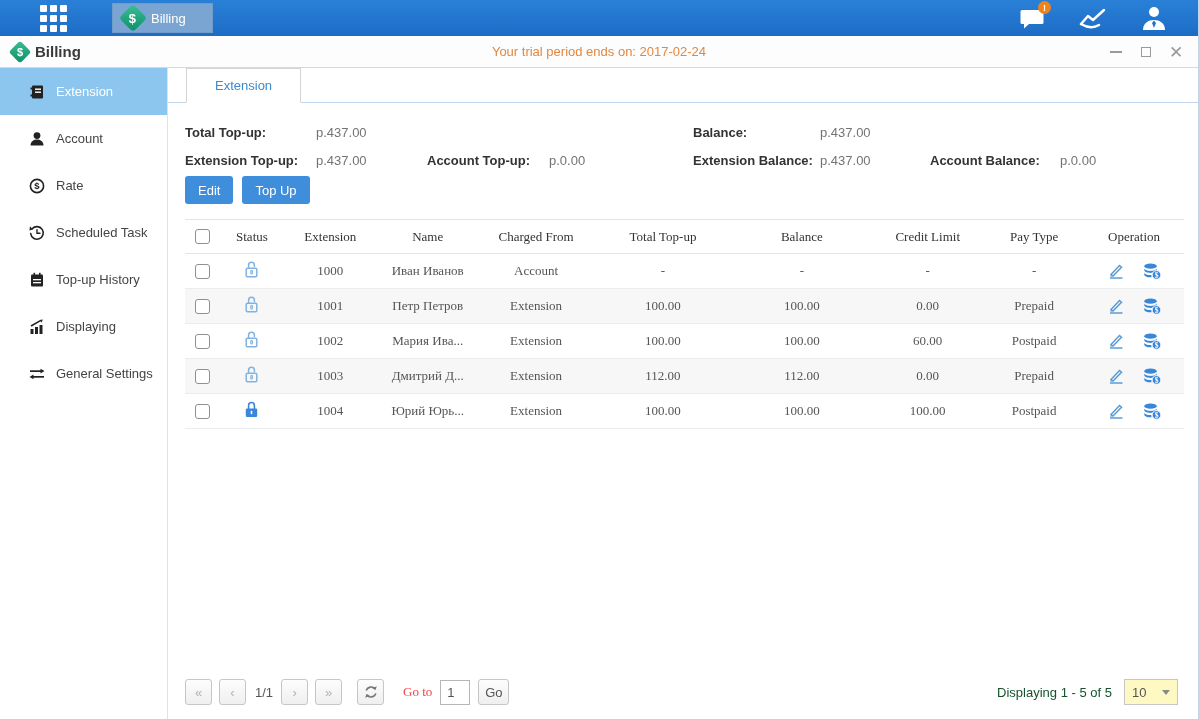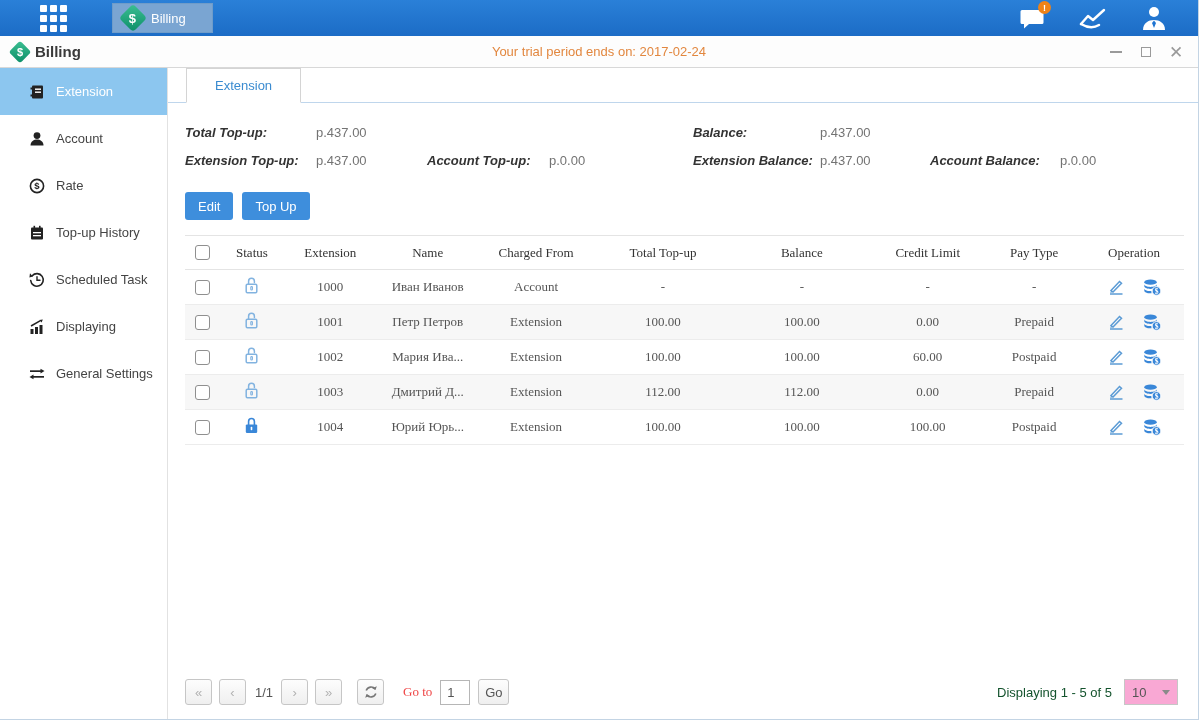--- a/index.html
+++ b/index.html
@@ -40,31 +40,31 @@
   .tabstrip { height:35px; border-bottom:1px solid #bfd6ec; display:flex; align-items:flex-end; padding-left:18px; flex-shrink:0; background:#fff; }
   .tab { height:35px; margin-bottom:-1px; padding:0 28px; display:flex; align-items:center; background:#fff; border:1px solid #d4d4d4; border-bottom:1px solid #fff; color:#3a8bd0; font-size:13px; cursor:pointer; }
 
   .panel { flex:1; display:flex; flex-direction:column; padding:14px 14px 10px 17px; min-height:0; }
 
   
   .summary { display:flex; margin-top:8px; }
   .sum-col { width:508px; display:flex; flex-direction:column; gap:13px; }
   .sum-col.right { flex:1; }
   .sum-row { display:flex; align-items:baseline; }
-  .lab { font-weight:bold; color:#333;font-style:italic; }
+  .lab { font-weight:bold; color:#333; }
   .val { color:#737373; }
   .sum-col.left .lab.c1 { width:131px; }
   .sum-col.left .val.c2 { width:111px; }
   .sum-col.left .lab.c3 { width:122px; }
   .sum-col.right .lab.c1 { width:127px; }
   .sum-col.right .val.c2 { width:110px; }
   .sum-col.right .lab.c3 { width:130px; }
 
   
-  .btn-row { margin-top:24px; display:flex; gap:9px; }
+  .btn-row { margin-top:8px; display:flex; gap:9px; }
   .btn { background:#3e8edc; color:#fff; border:none; border-radius:3px; height:28px; padding:0 13px; font-size:13px; font-family:inherit; cursor:pointer; }
 
   
   .table-wrap { margin-top:15px;font-family:Liberation Serif, serif; }
   table { width:100%; border-collapse:collapse; table-layout:fixed; }
   th, td { font-weight:normal; text-align:center; padding:0; height:34px; color:#555; overflow:hidden; white-space:nowrap; text-overflow:ellipsis; }
   thead th { color:#333; height:34px; border-top:1px solid #e4e4e4; border-bottom:1px solid #e4e4e4; }
   tbody td { height:35px; border-bottom:1px solid #ececec; }
   tbody tr:nth-child(even) { background:#f7f7f7; }
   col.c-cb { width:3.5%; } col.c-status { width:6.4%; } col.c-ext { width:9.3%; } col.c-name { width:10.2%; }
@@ -79,21 +79,21 @@
 
   
   .footer { display:flex; align-items:center; flex-shrink:0; padding-bottom:4px; }
   .pg-btn { width:27px; height:26px; border:1px solid #c6c6c6; border-radius:3px; background:linear-gradient(#fdfdfd,#efefef); color:#b2b2b2; font-size:13px; display:inline-flex; align-items:center; justify-content:center; cursor:pointer; margin-right:7px; }
   .pg-indicator { color:#555; margin:0 8px 0 2px; }
   .pg-refresh { margin-left:8px; }
   .goto-label { margin:0 8px 0 12px; color:#ef4444;font-family:Liberation Serif, serif; }
   .goto-input { width:30px; height:25px; border:1px solid #b6b6b6; text-align:left; padding-left:6px; font-family:inherit; font-size:13px; color:#555; }
   .go-btn { margin-left:8px; width:31px; color:#555; }
   .displaying { margin-left:auto; color:#14532d; }
-  .page-size { margin:0 6px 0 12px; width:54px; height:26px; border:1px solid #c6c6c6; background:#f9a8d4; display:inline-flex; align-items:center; justify-content:space-between; padding:0 7px; color:#555; cursor:pointer; }
+  .page-size { margin:0 6px 0 12px; width:54px; height:26px; border:1px solid #c6c6c6; background:#fef9c3; display:inline-flex; align-items:center; justify-content:space-between; padding:0 7px; color:#555; cursor:pointer; }
   .caret { width:0; height:0; border-left:4px solid transparent; border-right:4px solid transparent; border-top:5px solid #8a8a8a; }
 </style>
 </head>
 <body>
 
 <div class="window">
 
   <div class="taskbar">
     <div class="appgrid">
       <i></i>
@@ -175,35 +175,35 @@
       </div>
       <div class="side-item">
         <svg width="16" height="16" viewBox="0 0 16 16">
           <circle cx="8" cy="8" r="6.6" fill="none" stroke="#222" stroke-width="1.6"></circle>
           <text x="8" y="11.3" text-anchor="middle" font-size="9.5" font-weight="bold" fill="#222">$</text>
         </svg>
         <span>Rate</span>
       </div>
       <div class="side-item">
         <svg width="16" height="16" viewBox="0 0 16 16">
+          <path d="M3.2 3.8 a6.3 6.3 0 1 1 -1.5 4.7" fill="none" stroke="#222" stroke-width="1.6" stroke-linecap="round"></path>
+          <path d="M1 1.2 L3.8 4.6 L0.4 5.4 z" fill="#222"></path>
+          <path d="M8 4.8 V8.3 H11" fill="none" stroke="#222" stroke-width="1.4" stroke-linecap="round"></path>
+        </svg>
+        <span>Scheduled Task</span>
+      </div>
+      <div class="side-item">
+        <svg width="16" height="16" viewBox="0 0 16 16">
           <rect x="2" y="2.5" width="12" height="12" rx="1" fill="#222"></rect>
           <rect x="4.5" y="0.8" width="1.6" height="3.4" fill="#222"></rect>
           <rect x="10" y="0.8" width="1.6" height="3.4" fill="#222"></rect>
           <rect x="4" y="7" width="8" height="1.3" fill="#fff"></rect>
           <rect x="4" y="10" width="8" height="1.3" fill="#fff"></rect>
         </svg>
         <span>Top-up History</span>
-      </div>
-      <div class="side-item">
-        <svg width="16" height="16" viewBox="0 0 16 16">
-          <path d="M3.2 3.8 a6.3 6.3 0 1 1 -1.5 4.7" fill="none" stroke="#222" stroke-width="1.6" stroke-linecap="round"></path>
-          <path d="M1 1.2 L3.8 4.6 L0.4 5.4 z" fill="#222"></path>
-          <path d="M8 4.8 V8.3 H11" fill="none" stroke="#222" stroke-width="1.4" stroke-linecap="round"></path>
-        </svg>
-        <span>Scheduled Task</span>
       </div>
       <div class="side-item">
         <svg width="16" height="16" viewBox="0 0 16 16">
           <rect x="1.5" y="10" width="3" height="5" fill="#222"></rect>
           <rect x="6" y="8" width="3" height="7" fill="#222"></rect>
           <rect x="10.5" y="6" width="3" height="9" fill="#222"></rect>
           <path d="M2 7 L11 1.8" stroke="#222" stroke-width="1.5" fill="none"></path>
           <path d="M13.8 0.5 L10.2 1 L12.6 3.6 z" fill="#222"></path>
         </svg>
         <span>Displaying</span>

